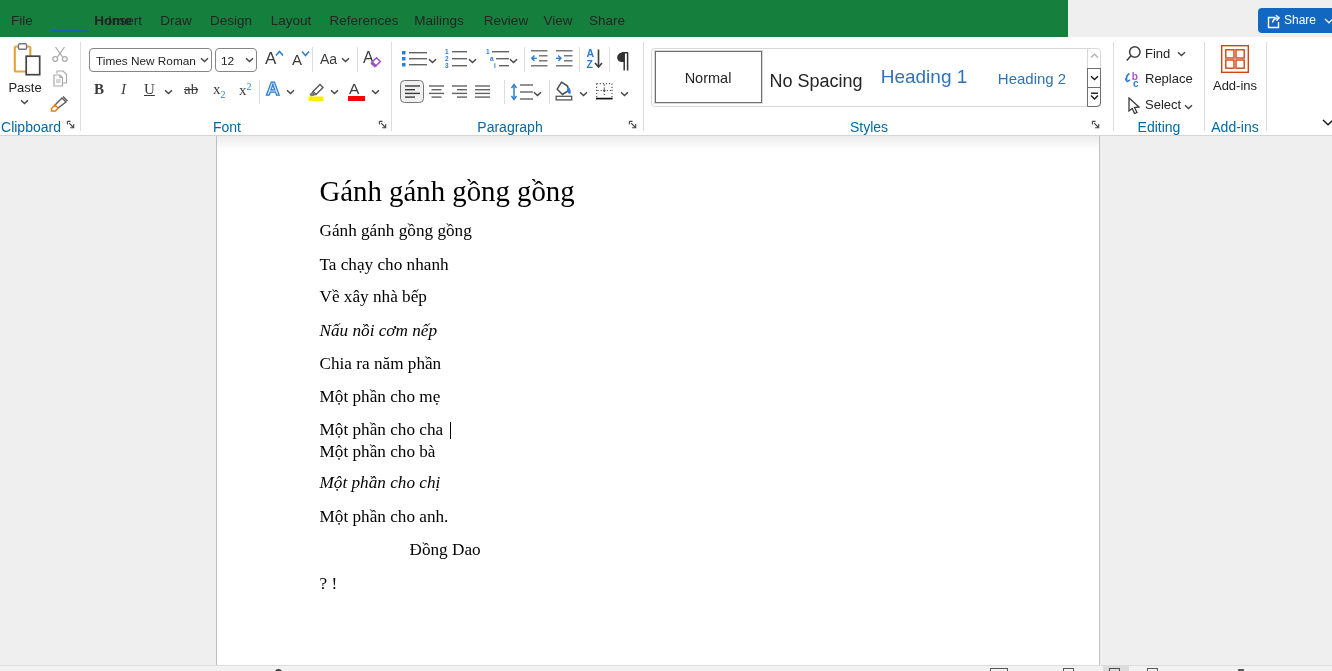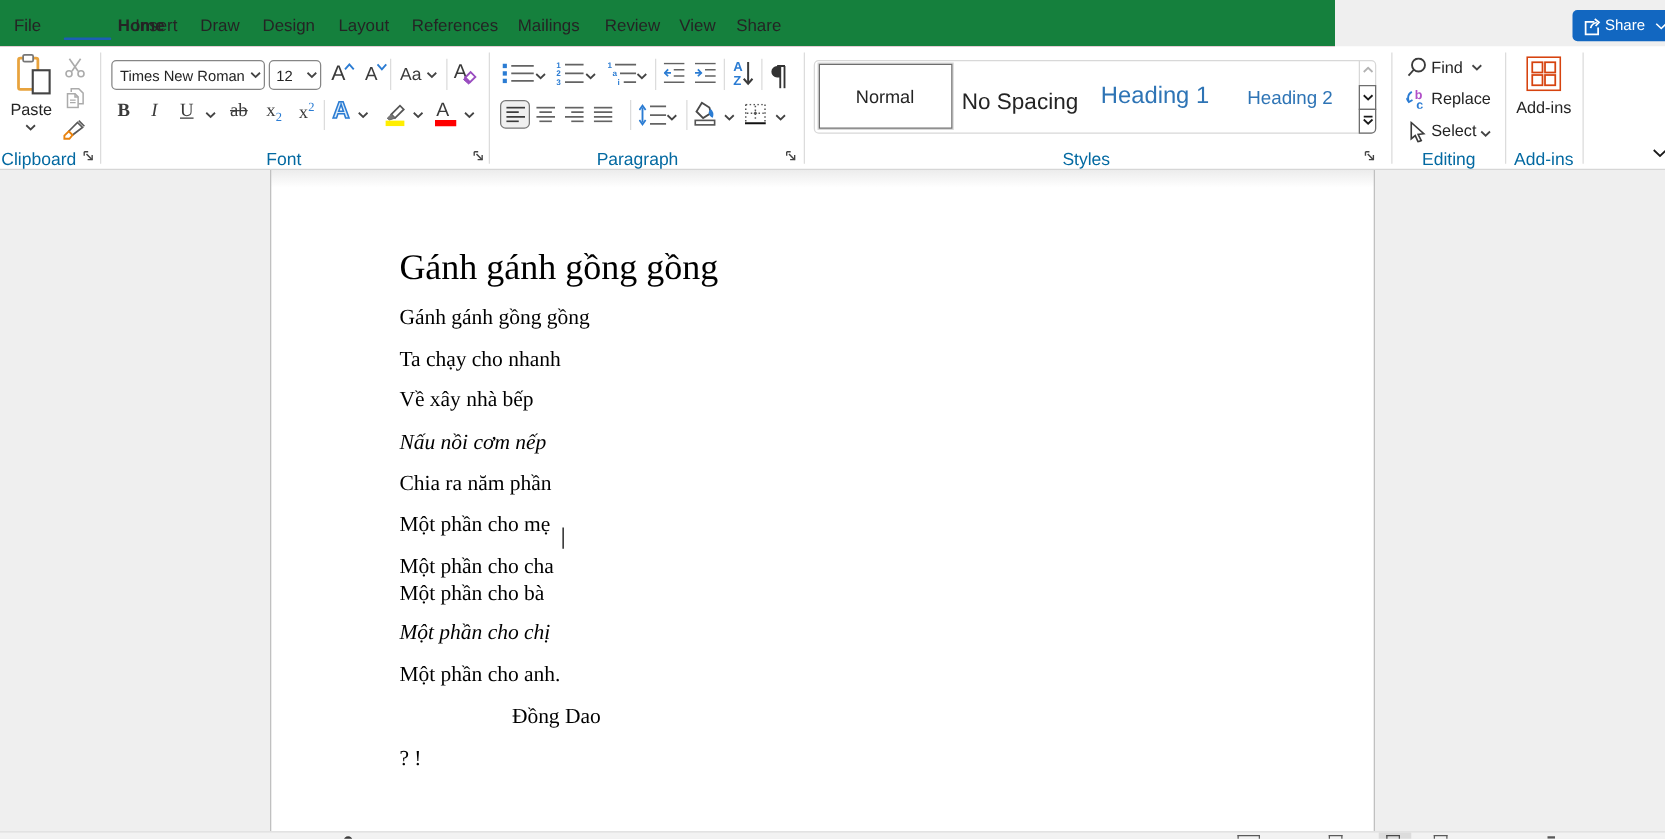--- a/index.html
+++ b/index.html
@@ -20,21 +20,21 @@
   .launcher{position:absolute;width:10px;height:10px;}
   .chev{position:absolute;}
   .ricon{position:absolute;}
   .btnbox{position:absolute;border:1px solid #868686;border-radius:4px;background:#fff;box-sizing:border-box;}
   .ddtext{font-size:11.8px;color:#242424;position:absolute;}
   
   #canvas{position:absolute;left:0;top:136px;width:1332px;height:535px;background:#efefef;}
   #page{position:absolute;left:216px;top:0px;width:884px;height:529px;background:#fff;
         border-left:1px solid #c0c0c0;border-right:1px solid #c0c0c0;box-sizing:border-box;
         background:linear-gradient(#ececec,#ffffff 14px);}
-  .dline{position:absolute;font-family:"Liberation Serif",serif;font-size:17.2px;color:#000;white-space:nowrap;left:102.5px;margin-top:23px;}
+  .dline{position:absolute;font-family:"Liberation Serif",serif;font-size:17.2px;color:#000;white-space:nowrap;left:102.5px;}
   
   #statusbar{position:absolute;left:0;top:665px;width:1332px;height:6px;background:#f2f2f2;border-top:1px solid #dddddd;box-sizing:border-box;}
 </style>
 </head>
 <body>
 <div id="tabrow">
   <span class="tab" style="left:22px">File</span>
   <span class="tab" id="hometab" style="left:69px">Home</span>
   <span class="tab" style="left:125px">Insert</span>
   <span class="tab" style="left:176px">Draw</span>

